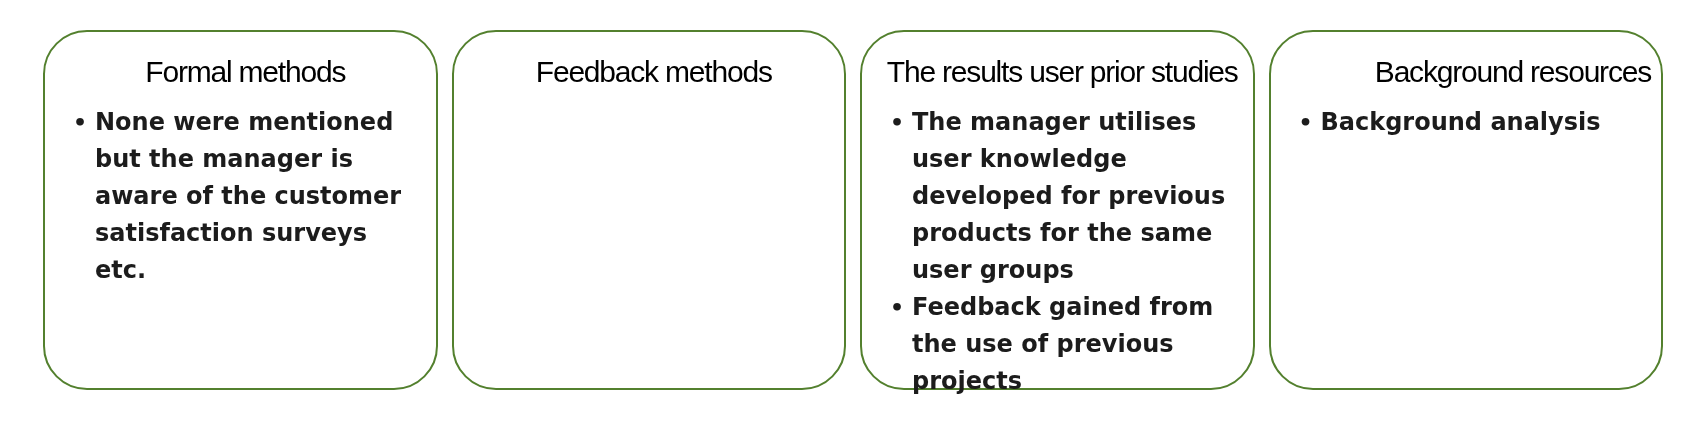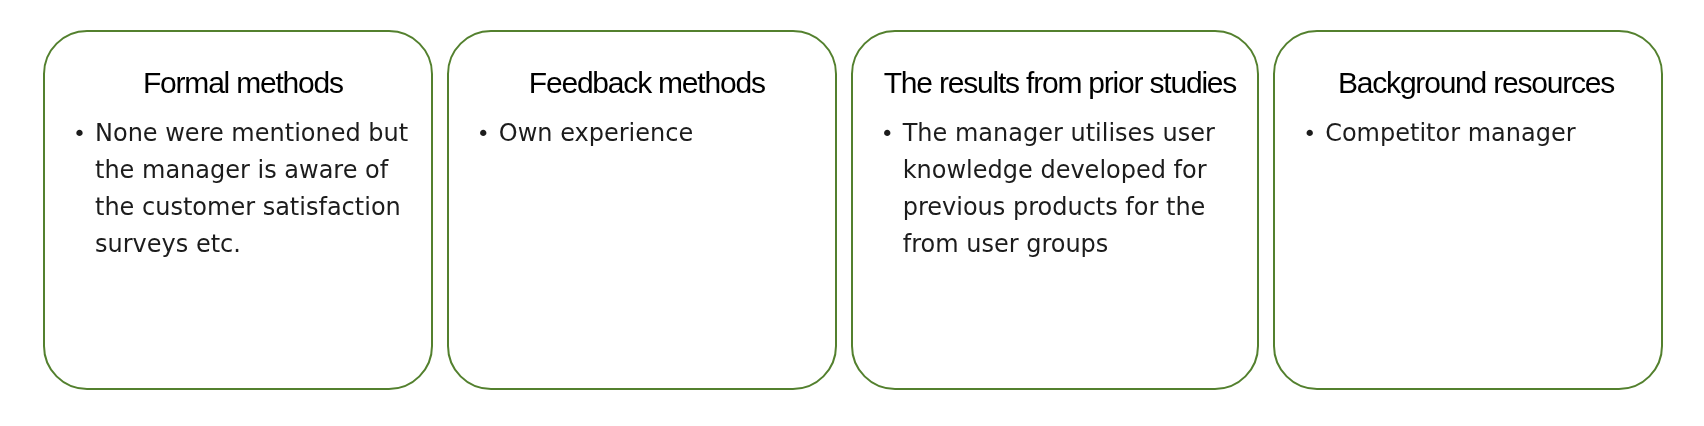--- a/index.html
+++ b/index.html
@@ -22,42 +22,43 @@
   }
   .card{
     flex:1 1 0;
     background:var(--bg);
     border:2px solid var(--border-color);
     border-radius:44px;
     padding:22px 10px 20px 20px;
     overflow:visible;
   }
   .card-title{
-    margin:11px;
+    margin:0;
     font-family:"Liberation Sans",sans-serif;
     font-weight:400;
     font-size:30px;
     line-height:36px;
     letter-spacing:-1.2px;
     white-space:nowrap;
     color:var(--title-color);
   }
   .card-title.center{text-align:center;}
-  .card-title.left{text-align:center;padding-left:6px;}
+  .card-title.left{text-align:right;padding-left:6px;}
   ul.bullets{
     list-style:none;
     margin:14px 0 0 0;
     padding:0 0 0 2px;
     font-size:24px;
     line-height:37px;
     color:var(--body-color);
   }
   ul.bullets li{
     position:relative;
     padding-left:28px;
+    font-weight:bold;
   }
   ul.bullets li::before{
     content:"\2022";
     position:absolute;
     left:6px;
     top:0;
     font-size:22px;
     color:var(--body-color);
   }
 </style>
@@ -68,29 +69,29 @@
   <div class="cards">
       <section class="card">
   <h2 class="card-title center">Formal methods</h2>
   <ul class="bullets">
           <li>None were mentioned but the manager is aware of the customer satisfaction surveys etc.</li>
         </ul>
 </section>
       <section class="card">
   <h2 class="card-title center">Feedback methods</h2>
   <ul class="bullets">
-          <li>Own experience</li>
         </ul>
 </section>
       <section class="card">
-  <h2 class="card-title center">The results from prior studies</h2>
+  <h2 class="card-title center">The results user prior studies</h2>
   <ul class="bullets">
-          <li>The manager utilises user knowledge developed for previous products for the from user groups</li>
+          <li>The manager utilises user knowledge developed for previous products for the same user groups</li>
+          <li>Feedback gained from the use of previous projects</li>
         </ul>
 </section>
       <section class="card">
   <h2 class="card-title left">Background resources</h2>
   <ul class="bullets">
-          <li>Competitor manager</li>
+          <li>Background analysis</li>
         </ul>
 </section>
     </div>
 </div>
 
 </body></html>

